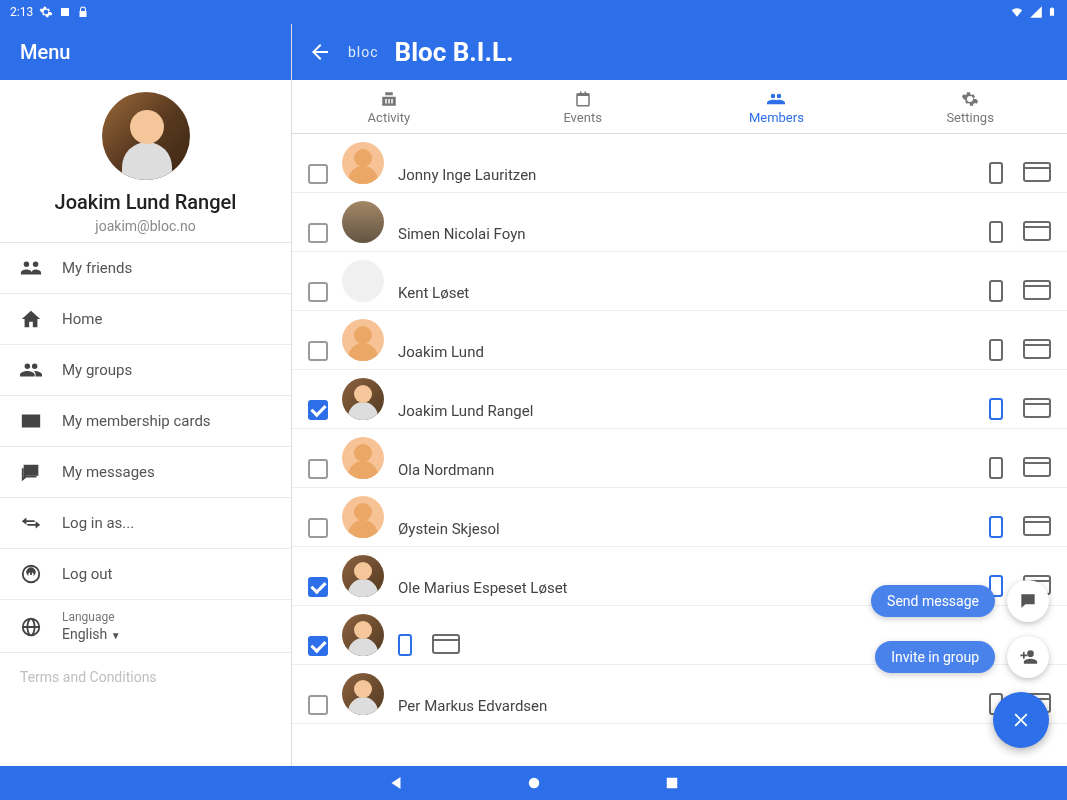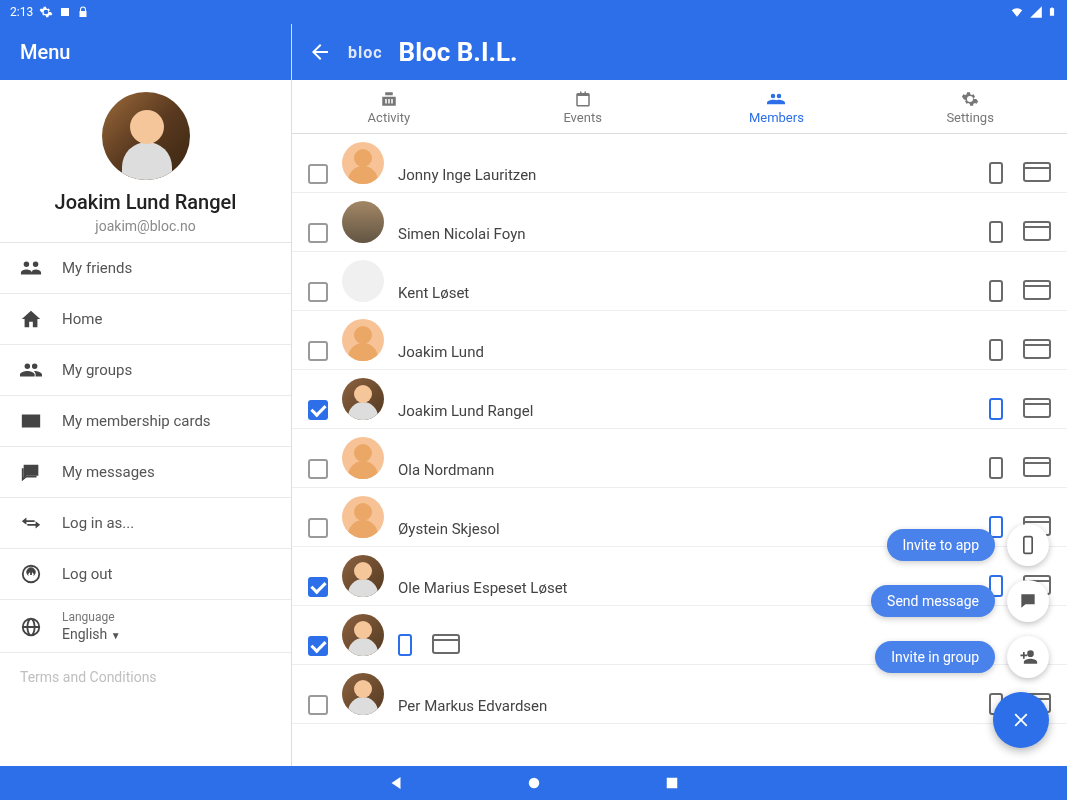--- a/index.html
+++ b/index.html
@@ -97,21 +97,21 @@
 .content-header {
   height: 56px;
   background: #2d6fe8;
   color: #fff;
   display: flex;
   align-items: center;
   padding: 0 16px;
   gap: 16px;
 }
 .back-btn { width: 24px; height: 24px; cursor: pointer; }
-.brand-logo { font-size: 16px; letter-spacing: 1px; opacity: 0.85; font-weight:700;}
+.brand-logo { font-size: 14px; letter-spacing: 1px; opacity: 0.85; font-weight:400;}
 .content-title { font-size: 26px; font-weight: 700; }
 .tabs {
   display: flex;
   border-bottom: 1px solid #dcdcdc;
   background: #fff;
 }
 .tab {
   flex: 1;
   text-align: center;
   padding: 10px 0 8px 0;
@@ -439,28 +439,20 @@
     <div class="member-name">Per Markus Edvardsen</div>
     <div class="member-actions">
       <div class="act-phone"></div>
       <div class="act-card"></div>
     </div>
         </div>
       </div>
 
     <div class="fab-group" id="fab-group">
         <div class="fab-row">
-          <div class="fab-label">Invite to app</div>
-          <div class="fab-mini">
-            <svg width="20" height="20" viewBox="0 0 24 24">
-              <rect x="7" y="2" width="10" height="20" rx="2" fill="none" stroke="#555" stroke-width="2"></rect>
-            </svg>
-          </div>
-        </div>
-        <div class="fab-row">
           <div class="fab-label">Send message</div>
           <div class="fab-mini">
             <svg width="20" height="20" viewBox="0 0 24 24">
               <path d="M4 4h16v12H9l-5 4V4z" fill="#555"></path>
             </svg>
           </div>
         </div>
         <div class="fab-row">
           <div class="fab-label">Invite in group</div>
           <div class="fab-mini">

